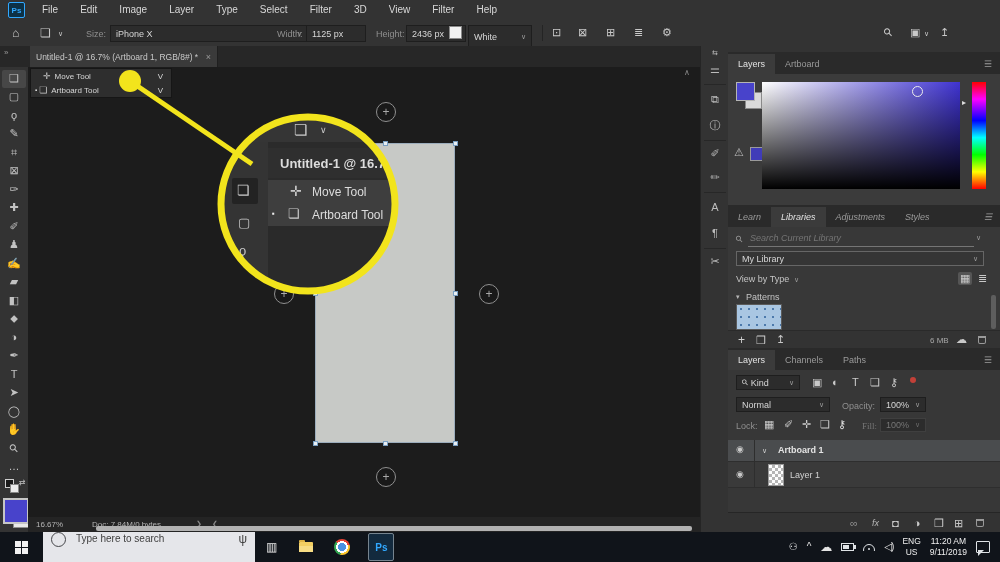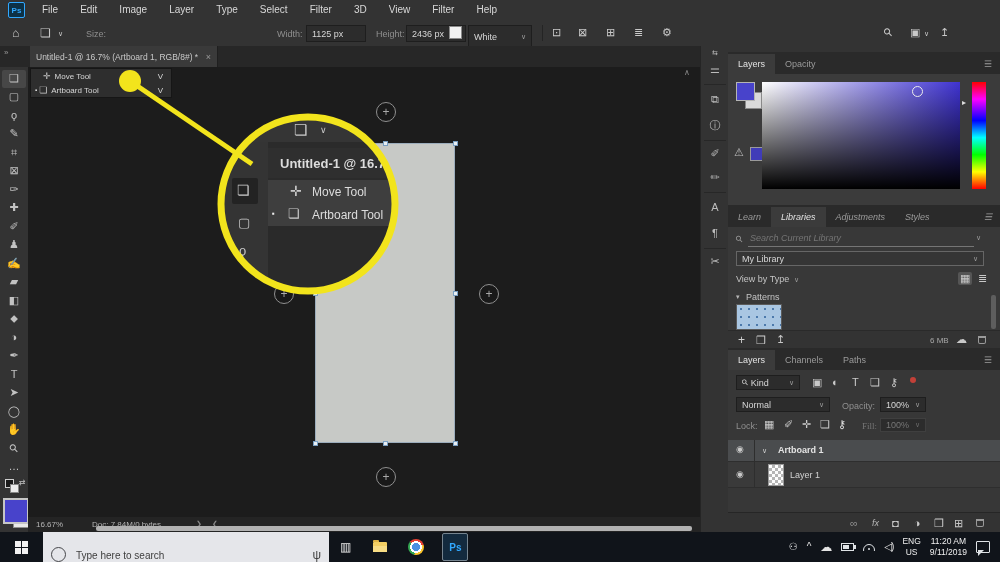--- a/index.html
+++ b/index.html
@@ -60,21 +60,21 @@
     linear-gradient(45deg,#b5b5b5 25%,rgba(0,0,0,0) 25%,rgba(0,0,0,0) 75%,#b5b5b5 75%);
     background-size:6px 6px;background-position:0 0,3px 3px;border:1px solid #9a9a9a;}
   .trash{width:8px;height:8px;border:1px solid #9a9a9a;border-top:2px solid #9a9a9a;border-radius:0 0 2px 2px;box-sizing:border-box;}
   
   .statusbar{left:28px;top:517px;width:672px;height:15px;background:#242424;}
   .hscroll{left:96px;top:526px;width:596px;height:5px;background:#b2b2b2;border-radius:2px;}
   
   .taskbar{left:0;top:532px;width:1000px;height:30px;background:#10141a;display:flex;align-items:center;}
   .winlogo{display:grid;grid-template-columns:6px 6px;grid-template-rows:6px 6px;gap:1px;margin:0 15px;}
   .winlogo div{background:#f2f2f2;}
-  .tsearch{width:286px;height:30px;background:#e5e6ea;display:flex;align-items:flex-end;gap:8px;padding:0 8px;box-sizing:border-box;}
+  .tsearch{width:212px;height:30px;background:#e5e6ea;display:flex;align-items:flex-start;gap:8px;padding:0 8px;box-sizing:border-box;}
   .cortana{width:13px;height:13px;border:1.5px solid #45464a;border-radius:50%;flex:none;}
   .tsearch input{border:none;background:transparent;outline:none;font-size:10px;color:#3e3e3e;flex:1;
     font-family:"Liberation Sans",sans-serif;}
   .tsearch input::placeholder{color:#3e3e3e;opacity:1;}
   .tbicon{font-size:12px;color:#e8e8e8;margin:0 11px;}
   .folderic{width:14px;height:10px;background:#f3cf63;border-radius:1px;position:relative;margin:0 11px;}
   .folderic::before{content:"";position:absolute;top:-2px;left:0;width:6px;height:2px;background:#e0b445;border-radius:1px 1px 0 0;}
   .folderic::after{content:"";position:absolute;left:0;bottom:0;width:14px;height:6px;background:#f8dd85;}
   .chromeic{width:16px;height:16px;border-radius:50%;margin:0 10px;background:
     radial-gradient(circle,#4a90e2 0 4px,#fff 4px 6px,rgba(0,0,0,0) 6px),
@@ -113,20 +113,24 @@
     <span class="item">View</span>
     <span class="item">Filter</span>
     <span class="item">Help</span>
   </div>
 
   <div class="ab optionsbar">
     <span class="ab ic" style="left:12px;top:7px;font-size:12px;">⌂</span>
     <span class="ab ic" style="left:40px;top:7px;font-size:12px;">❏</span>
     <span class="ab ic" style="left:58px;top:10px;font-size:7px;">∨</span>
     <span class="ab txt dim" style="left:86px;top:9px;">Size:</span>
+    <div class="ab inputbox" style="left:110px;top:5px;width:198px;height:17px;">
+      <span>iPhone X</span>
+      <span class="ddchev">∨</span>
+    </div>
     <span class="ab txt dim" style="left:277px;top:9px;">Width:</span>
     <div class="ab inputbox" style="left:306px;top:5px;width:60px;height:17px;">
       <span>1125 px</span>
     </div>
     <span class="ab txt dim" style="left:376px;top:9px;">Height:</span>
     <div class="ab inputbox" style="left:406px;top:5px;width:60px;height:17px;">
       <span>2436 px</span>
     </div>
     <div class="ab sw" style="left:449px;top:6px;width:13px;height:13px;background:#f2f2f2;border:1px solid #8a8a8a;"></div>
     <div class="ab inputbox" style="left:468px;top:5px;width:64px;height:24px;">
@@ -261,21 +265,21 @@
     <span class="ic" style="top:156px;">A</span>
     <span class="ic" style="top:182px;">¶</span>
     <div class="ab" style="left:3px;top:202px;width:22px;height:1px;background:#272727;"></div>
     <span class="ic" style="top:210px;">✂</span>
   </div>
 
   <div class="ab panels">
 
     <div class="ptabrow" style="top:6px;">
       <span class="ptab active">Layers</span>
-      <span class="ptab">Opacity</span>
+      <span class="ptab">Artboard</span>
       <span class="pmenu">☰</span>
     </div>
     <div class="ab" style="left:0;top:28px;width:272px;height:131px;background:#3b3b3b;">
       <div class="ab" style="left:17px;top:18px;width:15px;height:15px;background:#d9d9d9;border:1px solid #8a8a8a;"></div>
       <div class="ab" style="left:8px;top:8px;width:17px;height:17px;background:#4843cb;border:1px solid #b5b5b5;"></div>
       <span class="ab" style="left:6px;top:72px;font-size:11px;color:#bdbdbd;">⚠</span>
       <div class="ab" style="left:22px;top:73px;width:12px;height:12px;background:#403cb8;border:1px solid #9a9a9a;"></div>
       <div class="ab gradfield" style="left:34px;top:8px;width:198px;height:107px;">
         <div class="ab" style="left:150px;top:4px;width:9px;height:9px;border:1.5px solid #ececec;border-radius:50%;"></div>
       </div>

